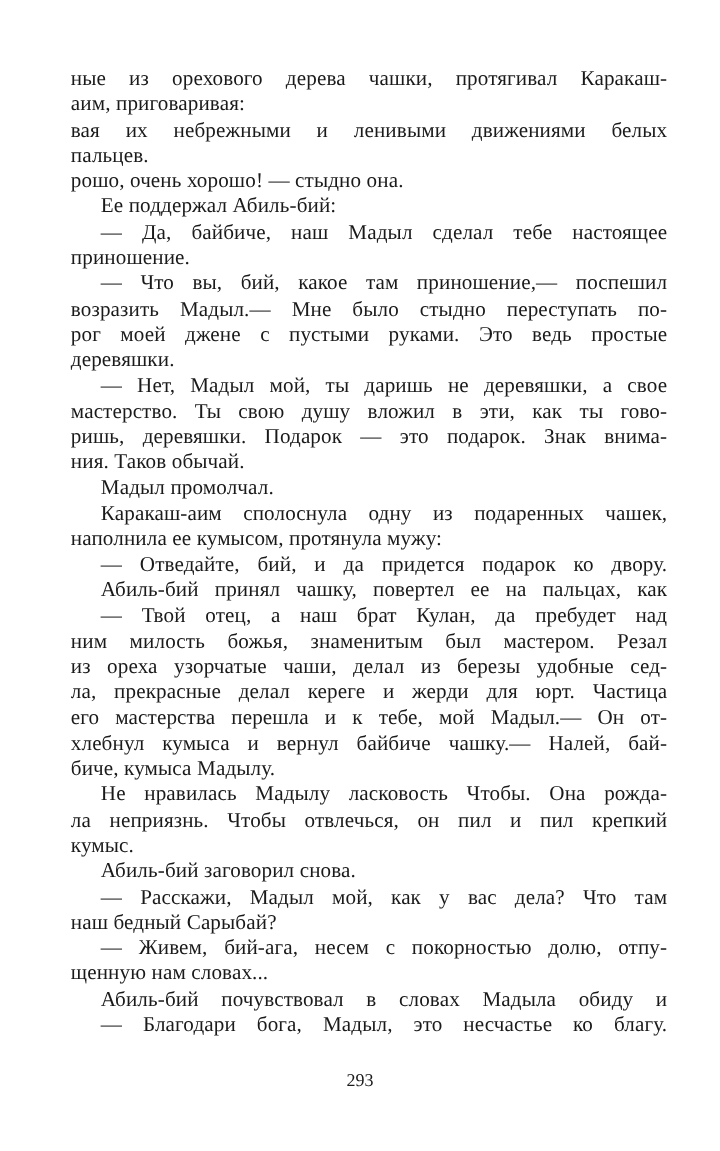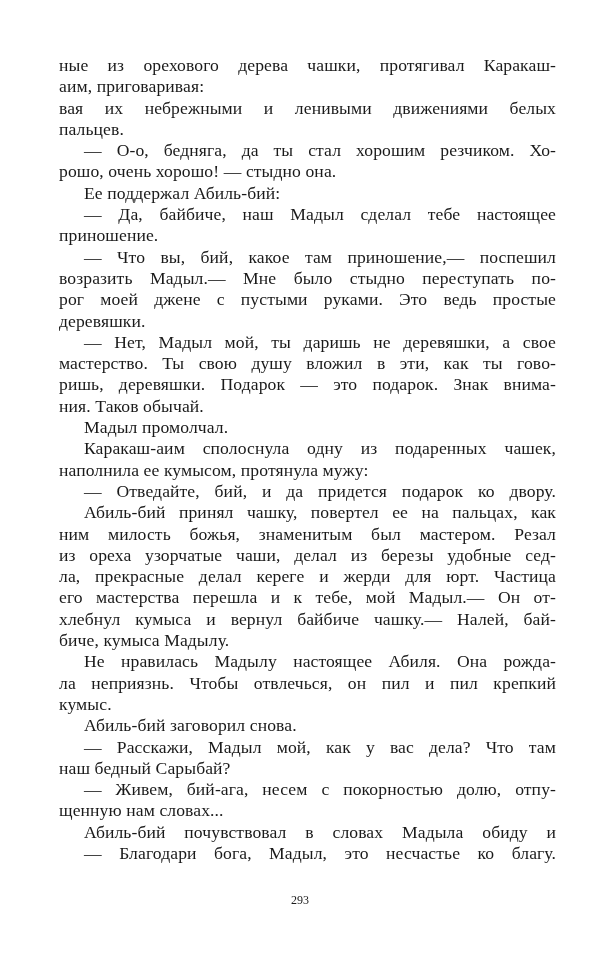--- a/index.html
+++ b/index.html
@@ -8,56 +8,56 @@
     position: absolute; left: 59px; top: 55px; width: 497px;
     font-family: "Liberation Serif", "DejaVu Serif", serif;
     font-size: 17.6px; line-height: 21.3px; color: #1a1a1a;
     letter-spacing: 0.1px;
   }
   .line { display: block; height: 21.3px; white-space: nowrap; text-align: justify; text-align-last: justify; }
   .line.last { text-align-last: left; }
   .line.indent { padding-left: 25px; }
   .page-number {
     position: absolute; left: 0; width: 600px; top: 893px; text-align: center;
-    font-family: "Liberation Serif", "DejaVu Serif", serif; font-size: 12px; color: #1a1a1a;
+    font-family: "Liberation Serif", "DejaVu Serif", serif; font-size: 15px; color: #1a1a1a;
   }
 </style>
 </head>
 <body>
 
 <div class="page" id="page">
     <span class="line">ные из орехового дерева чашки, протягивал Каракаш-</span>
     <span class="line last">аим, приговаривая:</span>
     <span class="line">вая их небрежными и ленивыми движениями белых</span>
     <span class="line last">пальцев.</span>
-    <span class="line indent">— О-о, бедняга, да ты стал хорошим резчиком. Хо-</span>
     <span class="line last">рошо, очень хорошо! — стыдно она.</span>
     <span class="line indent last">Ее поддержал Абиль-бий:</span>
     <span class="line indent">— Да, байбиче, наш Мадыл сделал тебе настоящее</span>
     <span class="line last">приношение.</span>
     <span class="line indent">— Что вы, бий, какое там приношение,— поспешил</span>
     <span class="line">возразить Мадыл.— Мне было стыдно переступать по-</span>
     <span class="line">рог моей джене с пустыми руками. Это ведь простые</span>
     <span class="line last">деревяшки.</span>
     <span class="line indent">— Нет, Мадыл мой, ты даришь не деревяшки, а свое</span>
     <span class="line">мастерство. Ты свою душу вложил в эти, как ты гово-</span>
     <span class="line">ришь, деревяшки. Подарок — это подарок. Знак внима-</span>
     <span class="line last">ния. Таков обычай.</span>
     <span class="line indent last">Мадыл промолчал.</span>
     <span class="line indent">Каракаш-аим сполоснула одну из подаренных чашек,</span>
     <span class="line last">наполнила ее кумысом, протянула мужу:</span>
     <span class="line indent">— Отведайте, бий, и да придется подарок ко двору.</span>
     <span class="line indent">Абиль-бий принял чашку, повертел ее на пальцах, как</span>
+    <span class="line indent">— Твой отец, а наш брат Кулан, да пребудет над</span>
     <span class="line">ним милость божья, знаменитым был мастером. Резал</span>
     <span class="line">из ореха узорчатые чаши, делал из березы удобные сед-</span>
     <span class="line">ла, прекрасные делал кереге и жерди для юрт. Частица</span>
     <span class="line">его мастерства перешла и к тебе, мой Мадыл.— Он от-</span>
     <span class="line">хлебнул кумыса и вернул байбиче чашку.— Налей, бай-</span>
     <span class="line last">биче, кумыса Мадылу.</span>
-    <span class="line indent">Не нравилась Мадылу настоящее Абиля. Она рожда-</span>
+    <span class="line indent">Не нравилась Мадылу ласковость Чтобы. Она рожда-</span>
     <span class="line">ла неприязнь. Чтобы отвлечься, он пил и пил крепкий</span>
     <span class="line last">кумыс.</span>
     <span class="line indent last">Абиль-бий заговорил снова.</span>
     <span class="line indent">— Расскажи, Мадыл мой, как у вас дела? Что там</span>
     <span class="line last">наш бедный Сарыбай?</span>
     <span class="line indent">— Живем, бий-ага, несем с покорностью долю, отпу-</span>
     <span class="line last">щенную нам словах...</span>
     <span class="line indent">Абиль-бий почувствовал в словах Мадыла обиду и</span>
     <span class="line indent">— Благодари бога, Мадыл, это несчастье ко благу.</span>
   </div>

